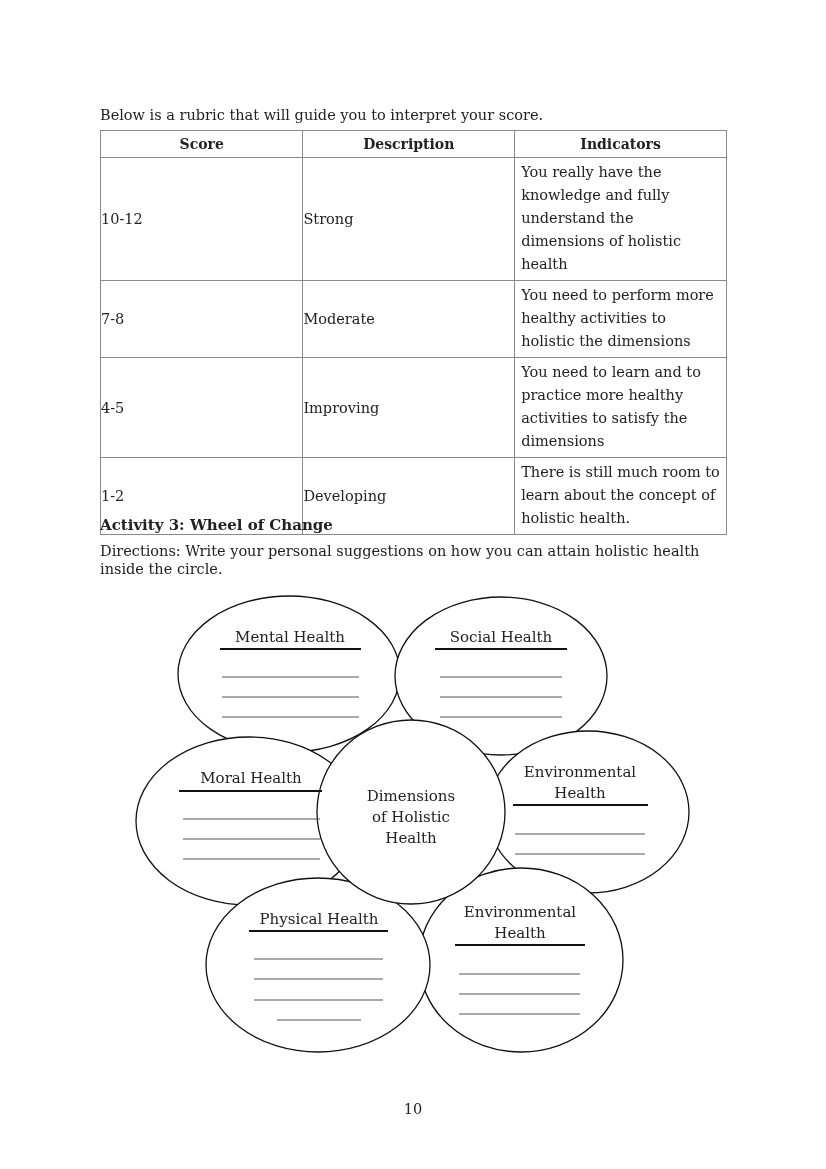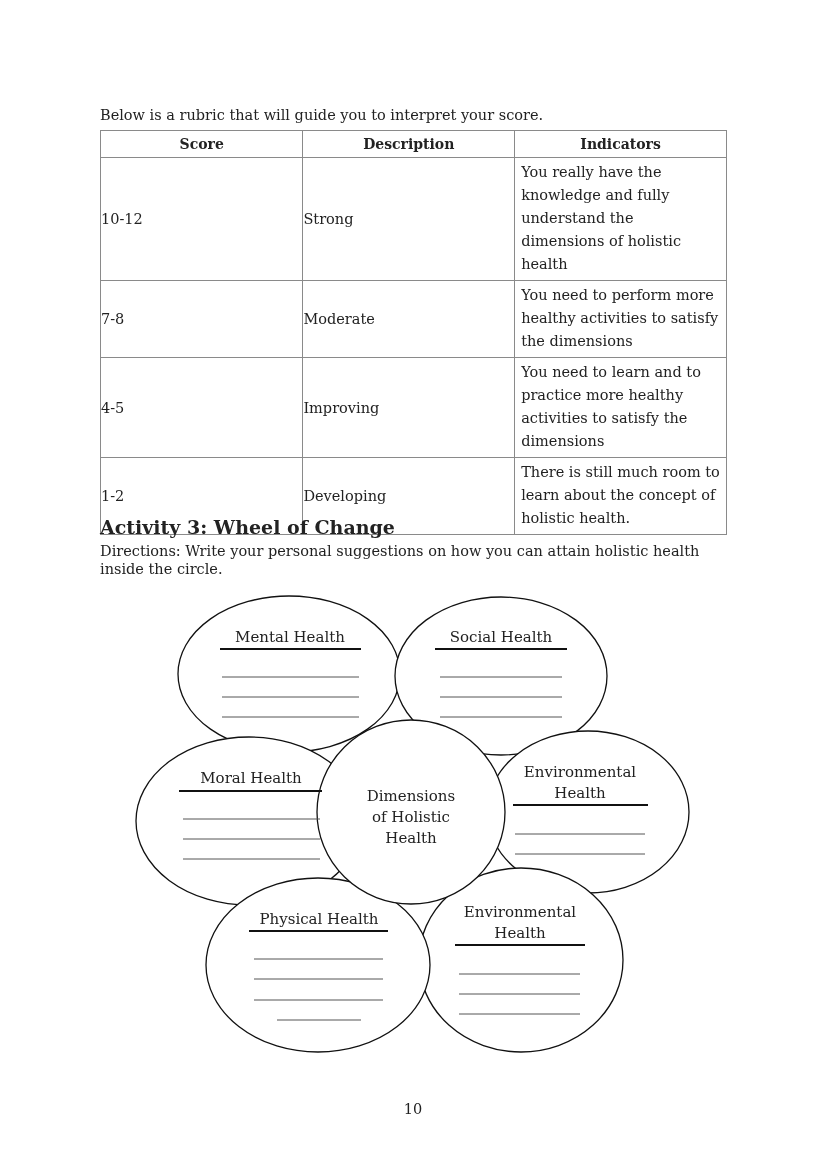--- a/index.html
+++ b/index.html
@@ -8,21 +8,21 @@
   .intro { position: absolute; left: 100px; top: 99px; font-size: 14.5px; letter-spacing: 0; margin-top: 8px; }
   table.rubric { position: absolute; left: 100px; top: 130px; width: 627px;
                  border-collapse: collapse; font-size: 14.5px; }
   table.rubric th, table.rubric td { border: 1px solid #8a8a8a; }
   table.rubric th { height: 26px; font-weight: bold; text-align: center; font-size: 14px; padding: 0; }
   table.rubric td { vertical-align: middle; padding: 0; }
   table.rubric td.ind { text-align: left; padding: 3px 6px 4px 6px; line-height: 23px; }
   .col1 { width: 203px; } .col2 { width: 212px; } .col3 { width: 212px; }
   tr.r1 td { height: 91px; } tr.r2 td { height: 55px; } tr.r3 td { height: 73px; } tr.r4 td { height: 54px; }
   table.rubric tr:last-child td { border-bottom: 1px solid #8a8a8a; }
-  .act-title { position: absolute; left: 100px; top: 516px; font-weight: bold; font-size: 19px; }
+  .act-title { position: absolute; left: 100px; top: 516px; font-weight: bold; font-size: 15px; }
   .directions { position: absolute; left: 100px; top: 542px; width: 640px; font-size: 14.5px; line-height: 18px; }
   svg.wheel { position: absolute; left: 0; top: 0; }
   .page-num { position: absolute; left: 0; width: 826px; top: 1101px; text-align: center; font-size: 14.5px; }
 </style>
 </head>
 <body>
 
 <div class="intro">Below is a rubric that will guide you to interpret your score.</div>
 
 <table class="rubric">
@@ -35,21 +35,21 @@
   </thead>
   <tbody>
     <tr class="r1">
       <td>10-12</td>
       <td>Strong</td>
       <td class="ind">You really have the knowledge and fully understand the dimensions of holistic health</td>
     </tr>
     <tr class="r2">
       <td>7-8</td>
       <td>Moderate</td>
-      <td class="ind">You need to perform more healthy activities to satisfy the dimensions</td>
+      <td class="ind">You need to perform more healthy activities to holistic the dimensions</td>
     </tr>
     <tr class="r3">
       <td>4-5</td>
       <td>Improving</td>
       <td class="ind">You need to learn and to practice more healthy activities to satisfy the dimensions</td>
     </tr>
     <tr class="r4">
       <td>1-2</td>
       <td>Developing</td>
       <td class="ind">There is still much room to learn about the concept of holistic health.</td>

